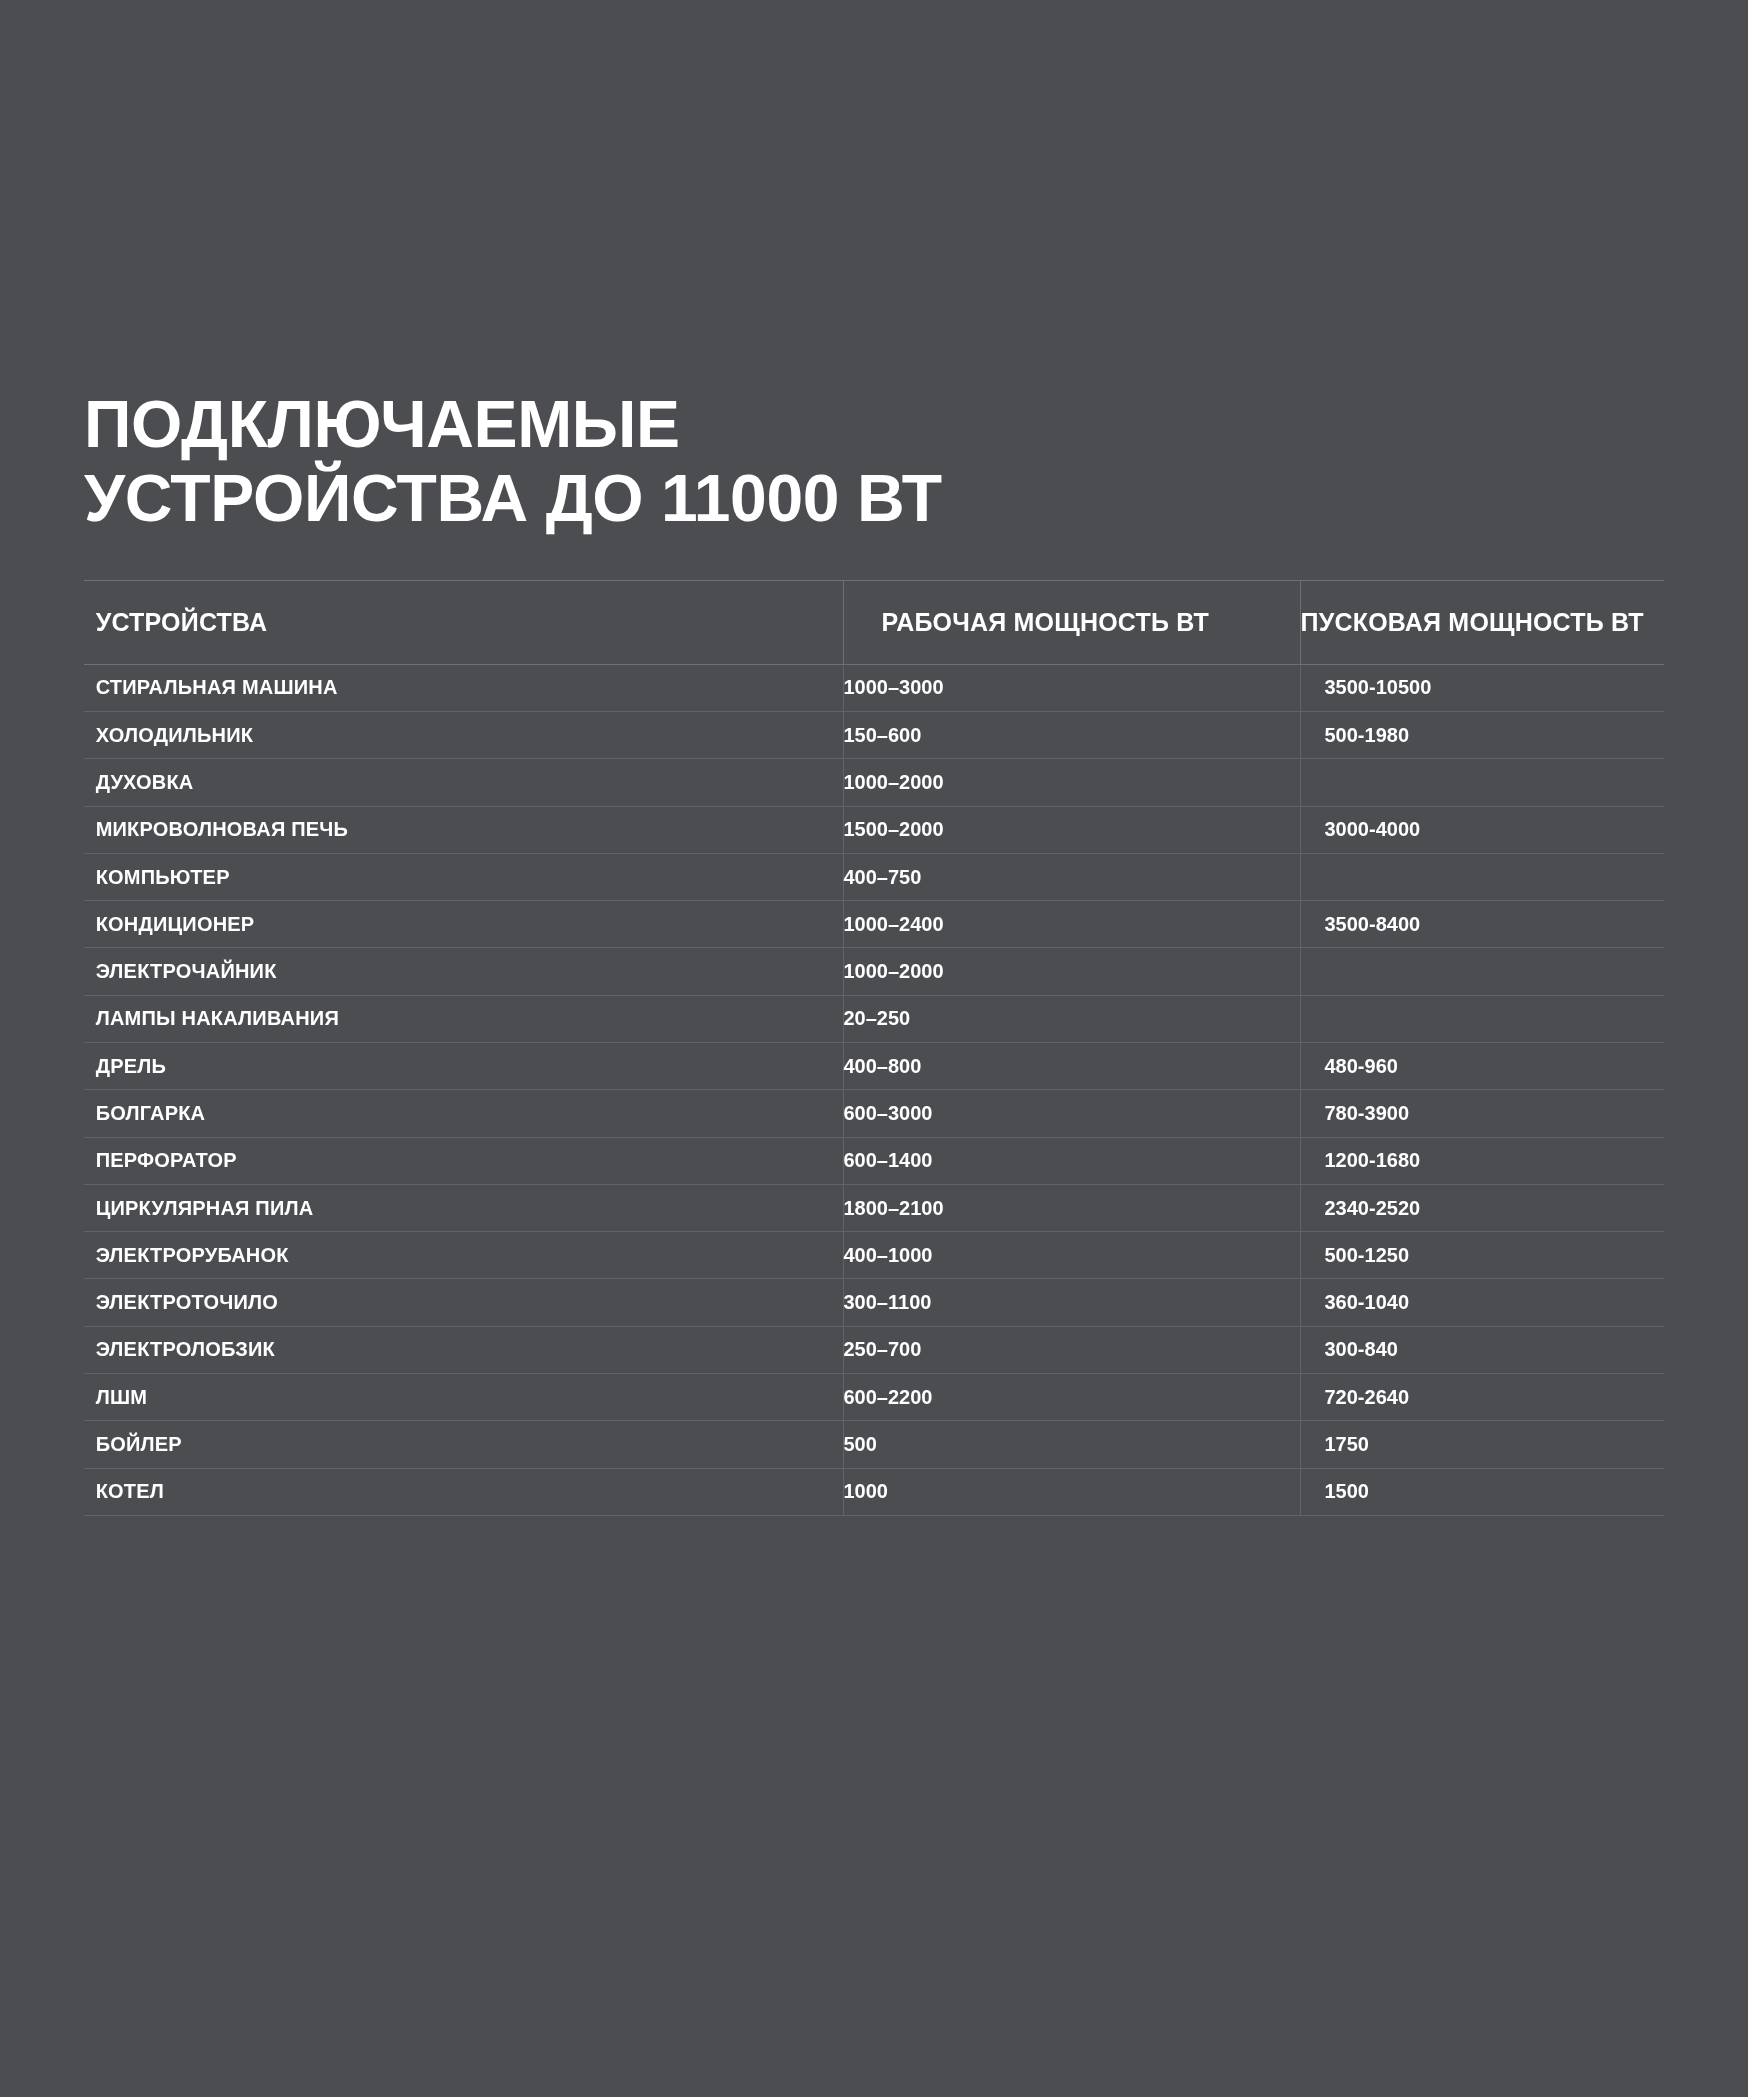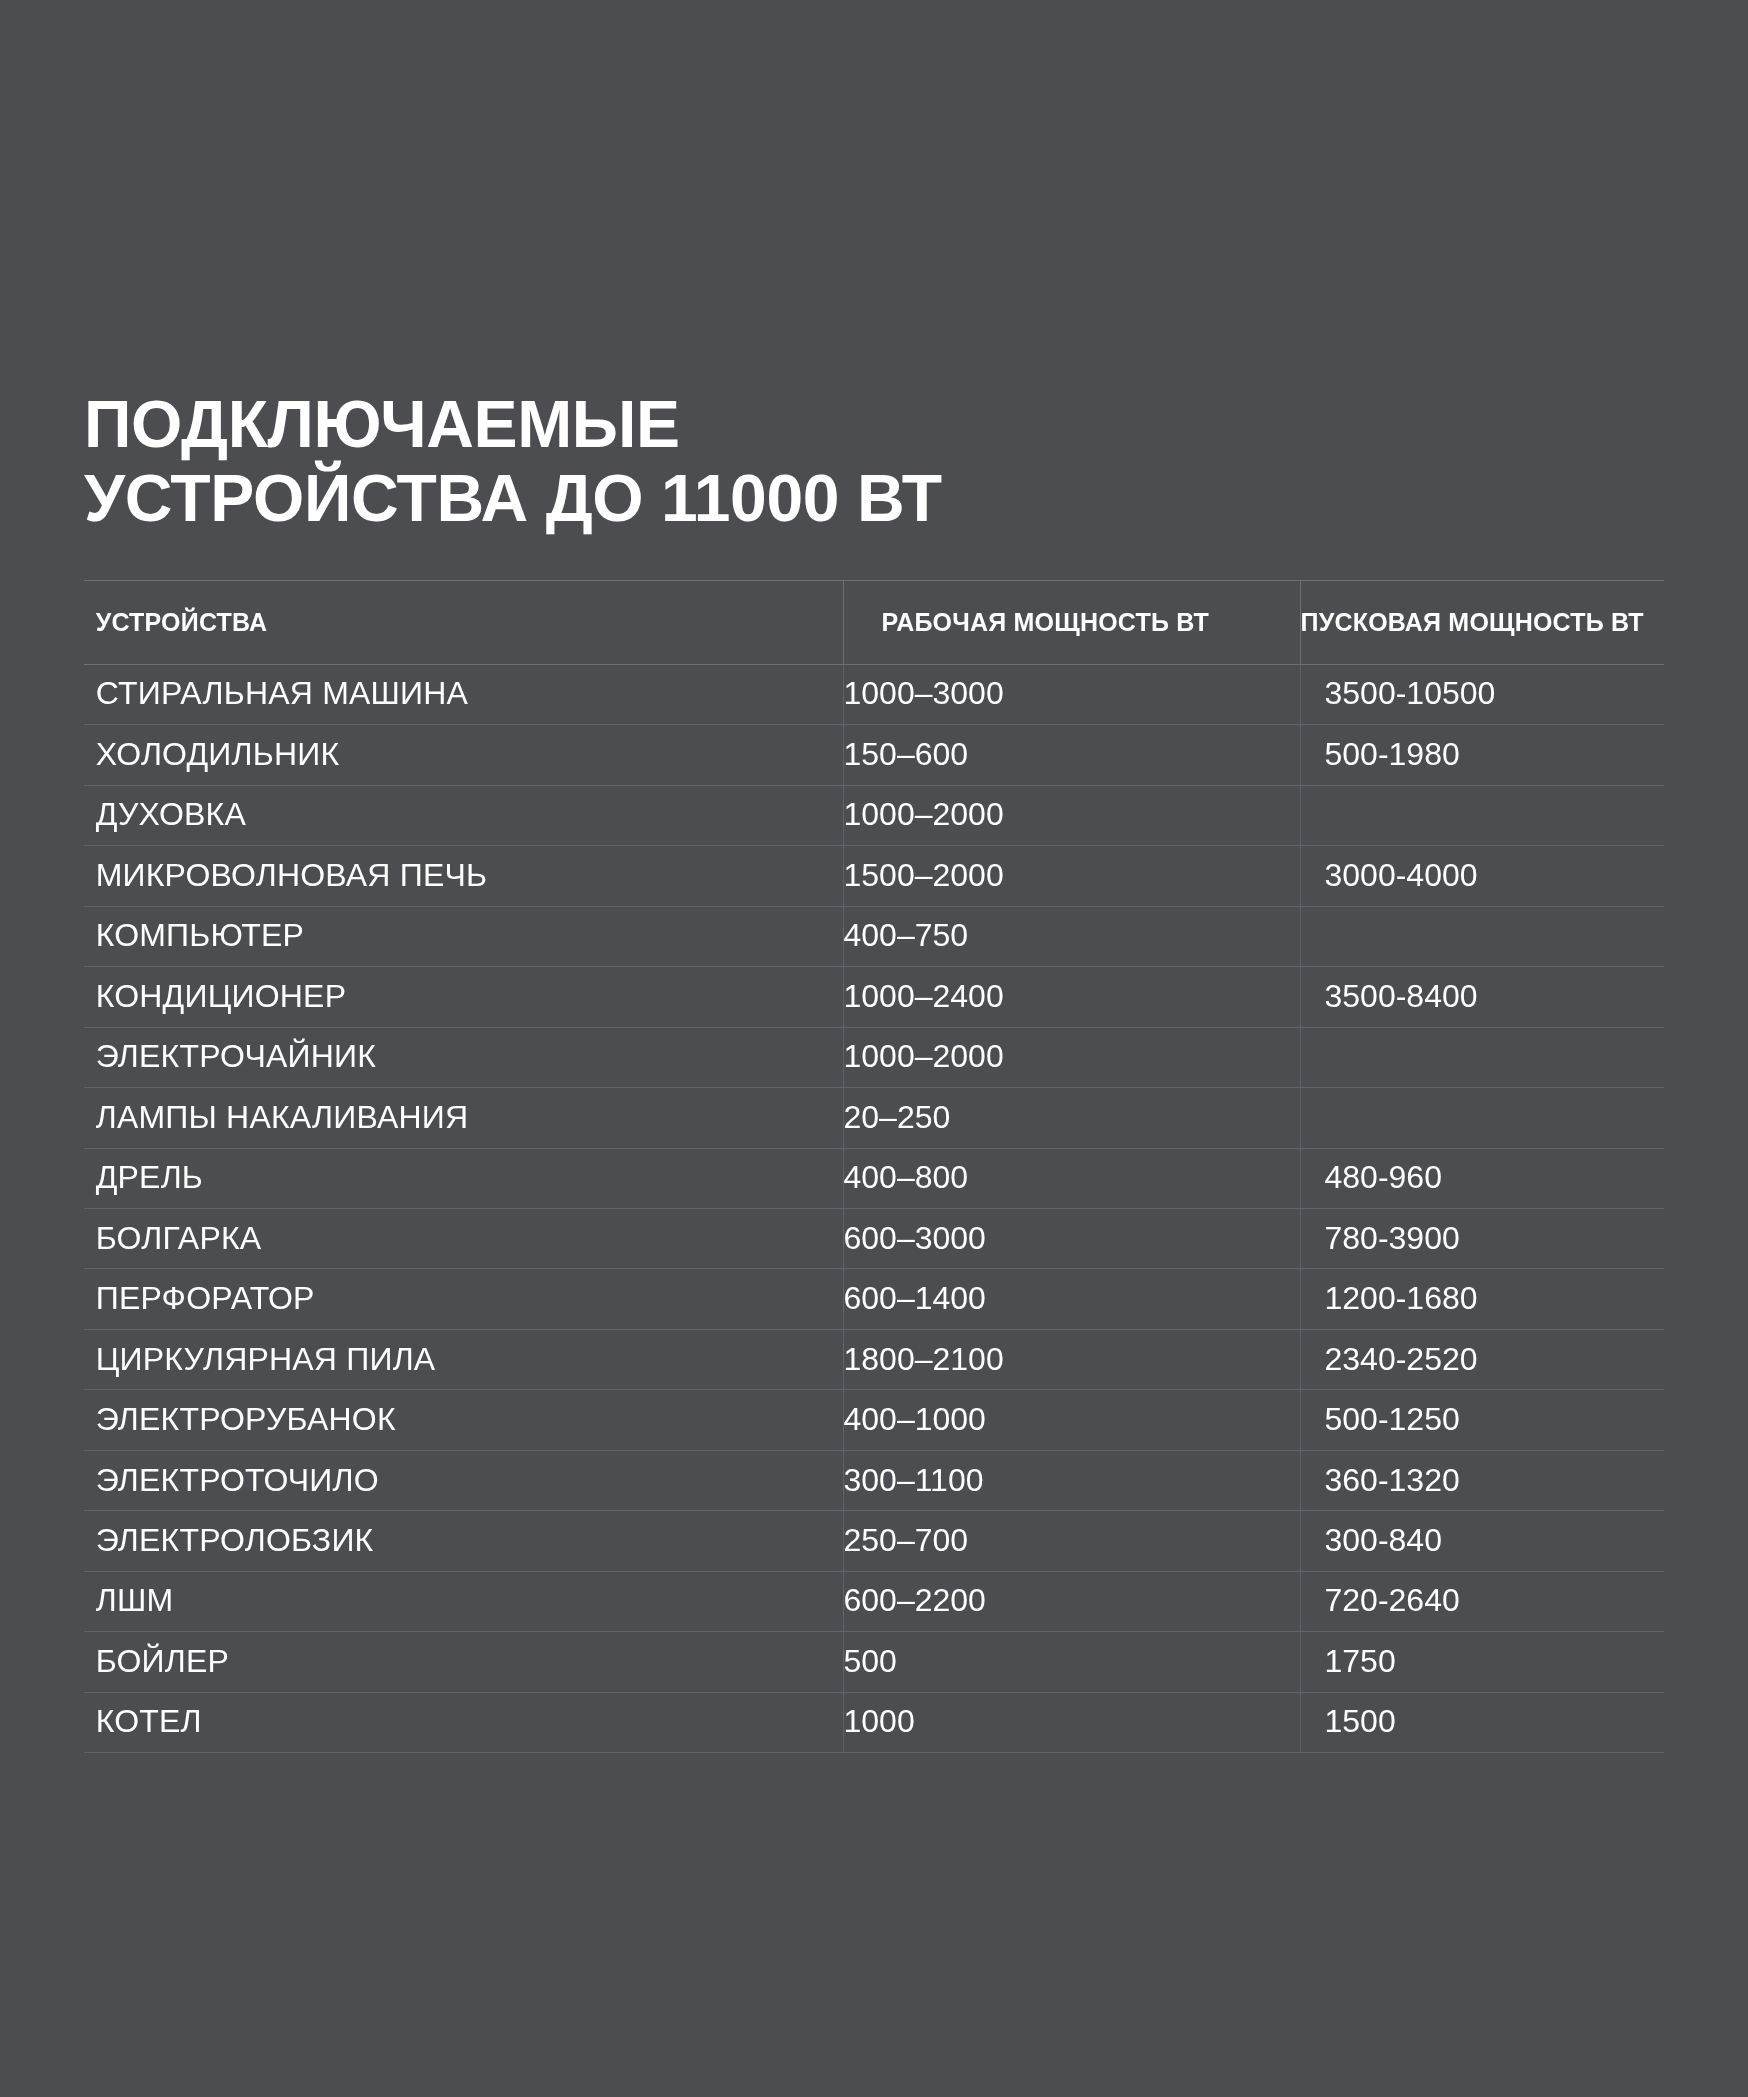--- a/index.html
+++ b/index.html
@@ -56,22 +56,22 @@
     color: #ffffff;
     padding: 26px 0 26px 0;
     border-top: 1.3px solid #6d6f72;
     border-bottom: 1.3px solid #6d6f72;
   }
   table.power-table thead th.col-dev { padding-left: 11.7px; }
   table.power-table thead th.col-run { padding-left: 38px; border-left: 1.3px solid #6d6f72; }
   table.power-table thead th.col-start { border-left: 1.3px solid #6d6f72; }
 
   table.power-table tbody td {
-    font-size: 32px;
-    font-weight: 400;
+    font-size: 20px;
+    font-weight: 700;
     line-height: 1.1;
     color: #ffffff;
     padding: 11.7px 0 12.6px 0;
     border-bottom: 1.3px solid #606367;
     vertical-align: middle;
     white-space: nowrap;
   }
   table.power-table tbody td.col-dev {
     padding-left: 11.7px;
     text-transform: uppercase;
@@ -173,21 +173,21 @@
         <td class="col-start">2340-2520</td>
       </tr>
       <tr>
         <td class="col-dev">ЭЛЕКТРОРУБАНОК</td>
         <td class="col-run">400–1000</td>
         <td class="col-start">500-1250</td>
       </tr>
       <tr>
         <td class="col-dev">ЭЛЕКТРОТОЧИЛО</td>
         <td class="col-run">300–1100</td>
-        <td class="col-start">360-1320</td>
+        <td class="col-start">360-1040</td>
       </tr>
       <tr>
         <td class="col-dev">ЭЛЕКТРОЛОБЗИК</td>
         <td class="col-run">250–700</td>
         <td class="col-start">300-840</td>
       </tr>
       <tr>
         <td class="col-dev">ЛШМ</td>
         <td class="col-run">600–2200</td>
         <td class="col-start">720-2640</td>

